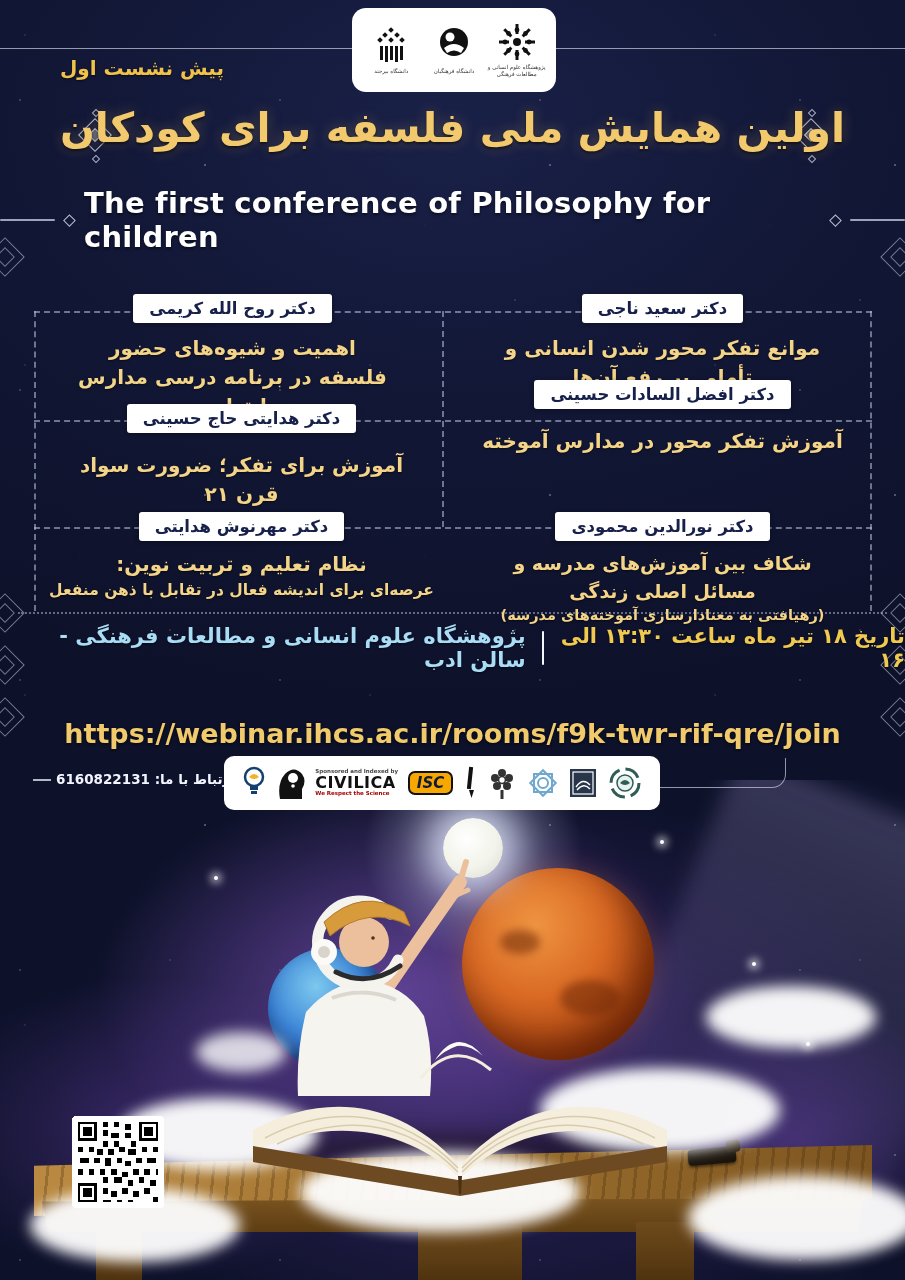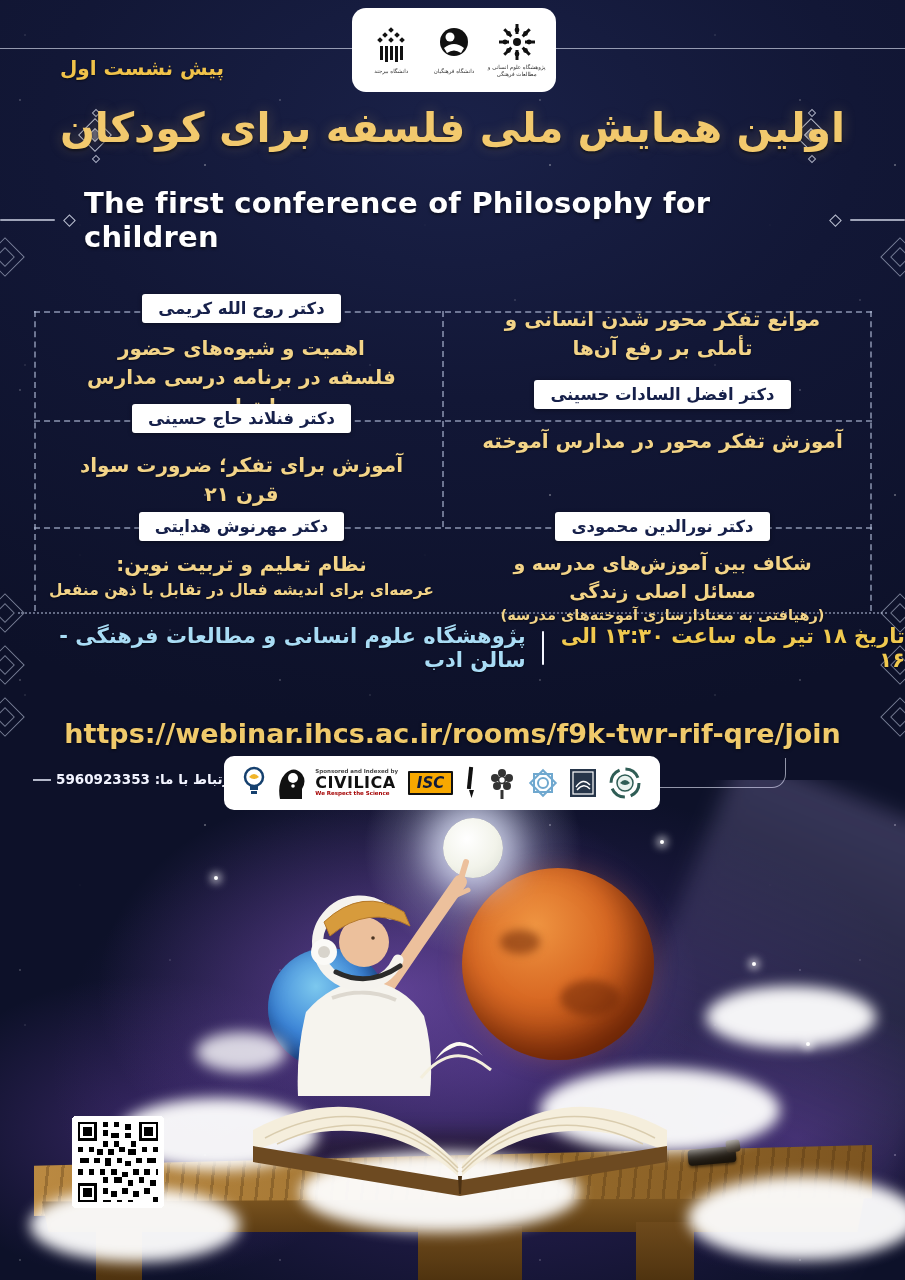--- a/index.html
+++ b/index.html
@@ -75,21 +75,21 @@
   
   .contact{position:absolute;left:28px;top:771px;direction:rtl;font-size:13.5px;font-weight:700;color:#f2f4ff;white-space:nowrap;}
   .contact::before,.contact::after{content:"";display:inline-block;vertical-align:middle;height:1.5px;background:rgba(235,240,255,.75);width:18px;margin:0 5px;}
   .sponsorbar{position:absolute;left:224px;top:756px;width:436px;height:54px;background:#fff;border-radius:10px;
     display:flex;align-items:center;justify-content:space-evenly;padding:4px 8px;z-index:4;}
   .sico{display:flex;align-items:center;justify-content:center;}
   .civ{display:flex;flex-direction:column;align-items:flex-start;line-height:1.05;}
   .civ .tag{font-size:5.5px;color:#444;font-weight:700;}
   .civ .nm{font-size:16px;color:#101010;font-weight:700;letter-spacing:.5px;}
   .civ .sl{font-size:5.5px;color:#a40000;font-weight:700;}
-  .iscbadge{background:#f7a800;border:2px solid #111;border-radius:1px;color:#101a3a;font-weight:700;font-size:15px;padding:1px 7px;font-style:italic;}
+  .iscbadge{background:#f7a800;border:2px solid #111;border-radius:7px;color:#101a3a;font-weight:700;font-size:15px;padding:1px 7px;font-style:italic;}
   
   .illus{position:absolute;left:0;top:780px;width:905px;height:500px;overflow:hidden;}
   .nebula{position:absolute;left:0;top:0;width:905px;height:500px;background:
     radial-gradient(ellipse 430px 300px at 44% 42%, rgba(150,100,215,.50), rgba(150,100,215,0) 70%),
     radial-gradient(ellipse 620px 400px at 55% 58%, rgba(97,60,165,.45), rgba(97,60,165,0) 72%),
     radial-gradient(ellipse 320px 220px at 16% 70%, rgba(125,75,195,.35), transparent 70%),
     radial-gradient(ellipse 280px 200px at 88% 72%, rgba(125,75,195,.38), transparent 70%);}
   .streak{position:absolute;left:640px;top:10px;width:300px;height:480px;transform:rotate(22deg);
     background:linear-gradient(to bottom,rgba(205,185,255,.22),rgba(205,185,255,.05) 70%,transparent);filter:blur(10px);}
   .moonhalo{position:absolute;left:363px;top:-42px;width:220px;height:220px;border-radius:50%;
@@ -246,33 +246,34 @@
 
   <div class="dash-h" style="left:34px;top:311px;width:838px;"></div>
   <div class="dash-h" style="left:34px;top:420px;width:838px;"></div>
   <div class="dash-h" style="left:34px;top:527px;width:838px;"></div>
   <div class="dash-v" style="left:442px;top:311px;height:216px;"></div>
   <div class="dash-v" style="left:34px;top:311px;height:300px;"></div>
   <div class="dash-v" style="left:870px;top:311px;height:300px;"></div>
   <div class="dots-h" style="left:18px;top:612px;width:869px;"></div>
 
   <div class="cell" style="left:455px;top:294px;width:415px;">
+    <span class="namebox">دکتر سعید ناجی</span>
     <div class="topic">موانع تفکر محور شدن انسانی و تأملی بر رفع آن‌ها</div>
   </div>
-  <div class="cell" style="left:35px;top:294px;width:413px;">
+  <div class="cell" style="left:26px;top:294px;width:413px;">
     <span class="namebox">دکتر روح الله کریمی</span>
     <div class="topic" style="padding:0 52px;">اهمیت و شیوه‌های حضور فلسفه در برنامه درسی مدارس ابتدایی</div>
   </div>
 
   <div class="cell" style="left:455px;top:380px;width:415px;">
     <span class="namebox">دکتر افضل السادات حسینی</span>
     <div class="topic" style="margin-top:18px;">آموزش تفکر محور در مدارس آموخته</div>
   </div>
   <div class="cell" style="left:35px;top:404px;width:413px;">
-    <span class="namebox">دکتر فنلاند حاج حسینی</span>
+    <span class="namebox">دکتر هدایتی حاج حسینی</span>
     <div class="topic" style="margin-top:18px;">آموزش برای تفکر؛ ضرورت سواد قرن ۲۱</div>
   </div>
 
   <div class="cell" style="left:35px;top:512px;width:413px;">
     <span class="namebox">دکتر مهرنوش هدایتی</span>
     <div class="topic" style="margin-top:9px;">نظام تعلیم و تربیت نوین:</div>
     <div class="subtopic" style="font-size:15.5px;">عرصه‌ای برای اندیشه فعال در تقابل با ذهن منفعل</div>
   </div>
   <div class="cell" style="left:455px;top:512px;width:415px;">
     <span class="namebox">دکتر نورالدین محمودی</span>
@@ -281,21 +282,21 @@
   </div>
 
   <div class="daterow">
     <span class="datetxt">تاریخ ۱۸ تیر ماه ساعت ۱۳:۳۰ الی ۱۶</span>
     <span class="vbar"></span>
     <span class="venuetxt">پژوهشگاه علوم انسانی و مطالعات فرهنگی - سالن ادب</span>
   </div>
 
   <div class="joinurl">https://webinar.ihcs.ac.ir/rooms/f9k-twr-rif-qre/join</div>
 
-  <div class="contact"><span>ارتباط با ما:</span>&nbsp;<span>5960923353</span></div>
+  <div class="contact"><span>ارتباط با ما:</span>&nbsp;<span>6160822131</span></div>
   <div class="frameseg"></div>
 
   <div class="sponsorbar">
     <span class="sico">
       <svg width="24" height="36" viewBox="0 0 24 36">
           <circle cx="12" cy="12" r="9" fill="none" stroke="#15406e" stroke-width="2.5"></circle>
           <path d="M7,12 Q12,6 17,12 Q12,16 7,12" fill="#f0b429"></path>
           <rect x="8" y="21" width="8" height="4" fill="#15406e"></rect>
           <rect x="9" y="26" width="6" height="3" fill="#15406e"></rect>
         </svg>

